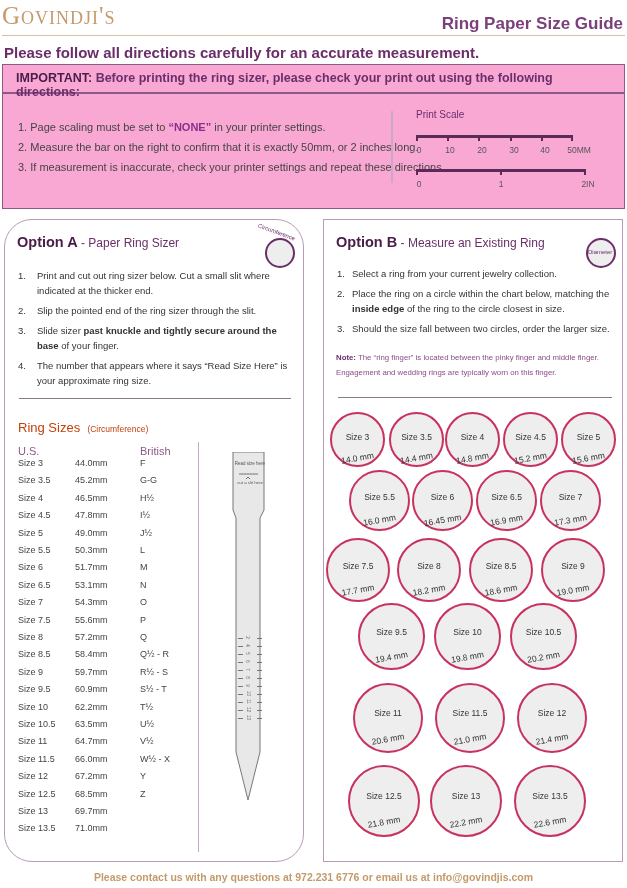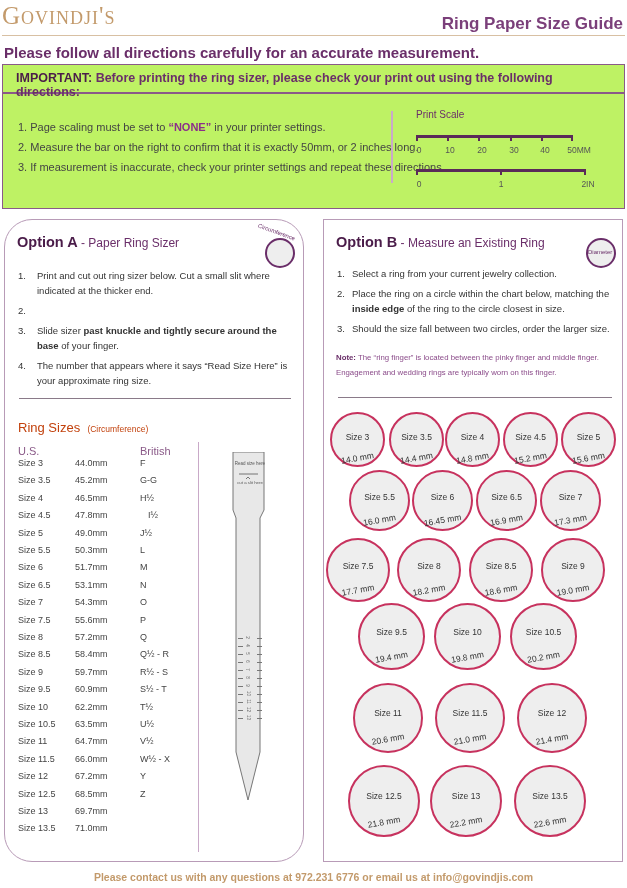--- a/index.html
+++ b/index.html
@@ -2,21 +2,21 @@
 <html><head>
 <meta charset="utf-8">
 <style>
   * { box-sizing: border-box; margin: 0; padding: 0; }
   body { width: 627px; height: 888px; background: #fff; font-family: "Liberation Sans", sans-serif; color: #333; position: relative; overflow: hidden; }
   .abs { position: absolute; }
   .brand { left: 2px; top: 2px; font-family: "Liberation Serif", serif; font-size: 25px; color: #c39a6b; letter-spacing: 1px; font-variant: small-caps; }
   .header-line { left: 2px; top: 35px; width: 623px; height: 1px; background: #d8c0a3; }
   .guide-title { right: 4px; top: 14px; font-size: 17px; font-weight: bold; color: #7b3f7a; }
   .subtitle { left: 4px; top: 44px; font-size: 15px; font-weight: bold; color: #6a2e69; }
-  .important { left: 2px; top: 64px; width: 623px; height: 145px; background: #bef264; border: 1px solid #8a5a88; }
+  .important { left: 2px; top: 64px; width: 623px; height: 145px; background: #f9a8d4; border: 1px solid #8a5a88; }
   .imp-head { position: absolute; left: 0; top: 0; width: 100%; height: 29px; border-bottom: 2px solid #8a5a88; padding: 6px 13px; font-size: 12.5px; font-weight: bold; color: #6a2e69; }
   .imp-head b { color: #4a1c49; }
   .imp-list { position: absolute; left: 15px; top: 56px; font-size: 11px; color: #444; }
   .imp-list div { height: 20px; }
   .imp-list .hl { color: #8b2e8a; font-weight: bold; }
   .vdiv { position: absolute; left: 388px; top: 46px; width: 2px; height: 72px; background: #c9a9c8; }
   .scale { position: absolute; left: 413px; top: 44px; width: 200px; }
   .scale-title { font-size: 10px; color: #6a2e69; }
   .bar { position: absolute; height: 3px; background: #5a2a59; }
   .tick { position: absolute; width: 2px; height: 6px; background: #5a2a59; }
@@ -96,20 +96,21 @@
   <div class="badge" style="left:260px;top:18px;"></div>
   <div class="badge-lbl" style="left:252px;top:9px;transform:rotate(20deg);">Circumference</div>
 
   <div class="steps" style="top:48px;width:282px;">
     <div class="st">
         <span class="num">1.</span>
         <span>Print and cut out ring sizer below. Cut a small slit where indicated at the thicker end.</span>
       </div>
     <div class="st">
         <span class="num">2.</span>
+        <span>Slip the pointed end of the ring sizer through the slit.</span>
       </div>
     <div class="st">
         <span class="num">3.</span>
         <span><span>Slide sizer </span><b>past knuckle and tightly secure around the base</b><span> of your finger.</span></span>
       </div>
     <div class="st">
         <span class="num">4.</span>
         <span>The number that appears where it says “Read Size Here” is your approximate ring size.</span>
       </div>
   </div>
@@ -131,21 +132,21 @@
         <span style="left: 122px;">G-G</span>
       </div>
       <div class="rs-row" style="top: 272.8px; width: 180px;">
         <span style="left: 0px;">Size 4</span>
         <span style="left: 57px;">46.5mm</span>
         <span style="left: 122px;">H½</span>
       </div>
       <div class="rs-row" style="top: 290.2px; width: 180px;">
         <span style="left: 0px;">Size 4.5</span>
         <span style="left: 57px;">47.8mm</span>
-        <span style="left: 130px;">I½</span>
+        <span style="left: 122px;">I½</span>
       </div>
       <div class="rs-row" style="top: 307.6px; width: 180px;">
         <span style="left: 0px;">Size 5</span>
         <span style="left: 57px;">49.0mm</span>
         <span style="left: 122px;">J½</span>
       </div>
       <div class="rs-row" style="top: 325px; width: 180px;">
         <span style="left: 0px;">Size 5.5</span>
         <span style="left: 57px;">50.3mm</span>
         <span style="left: 122px;">L</span>

